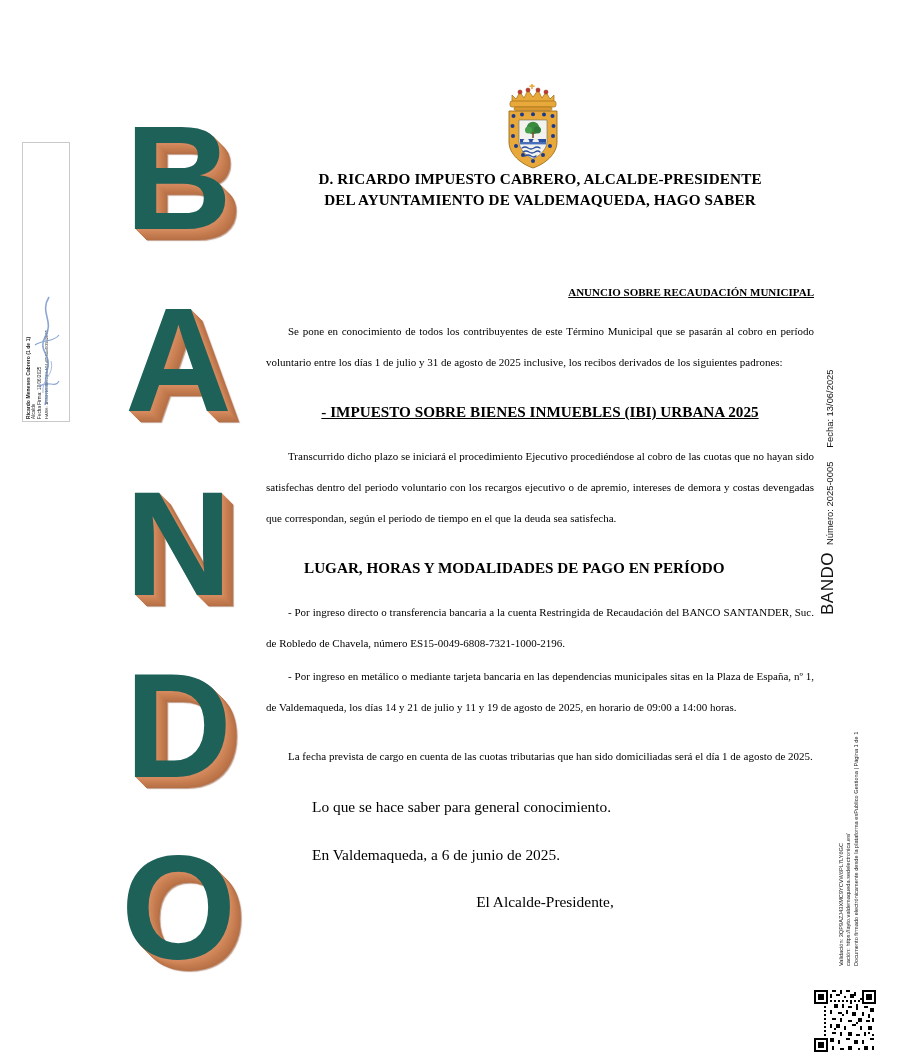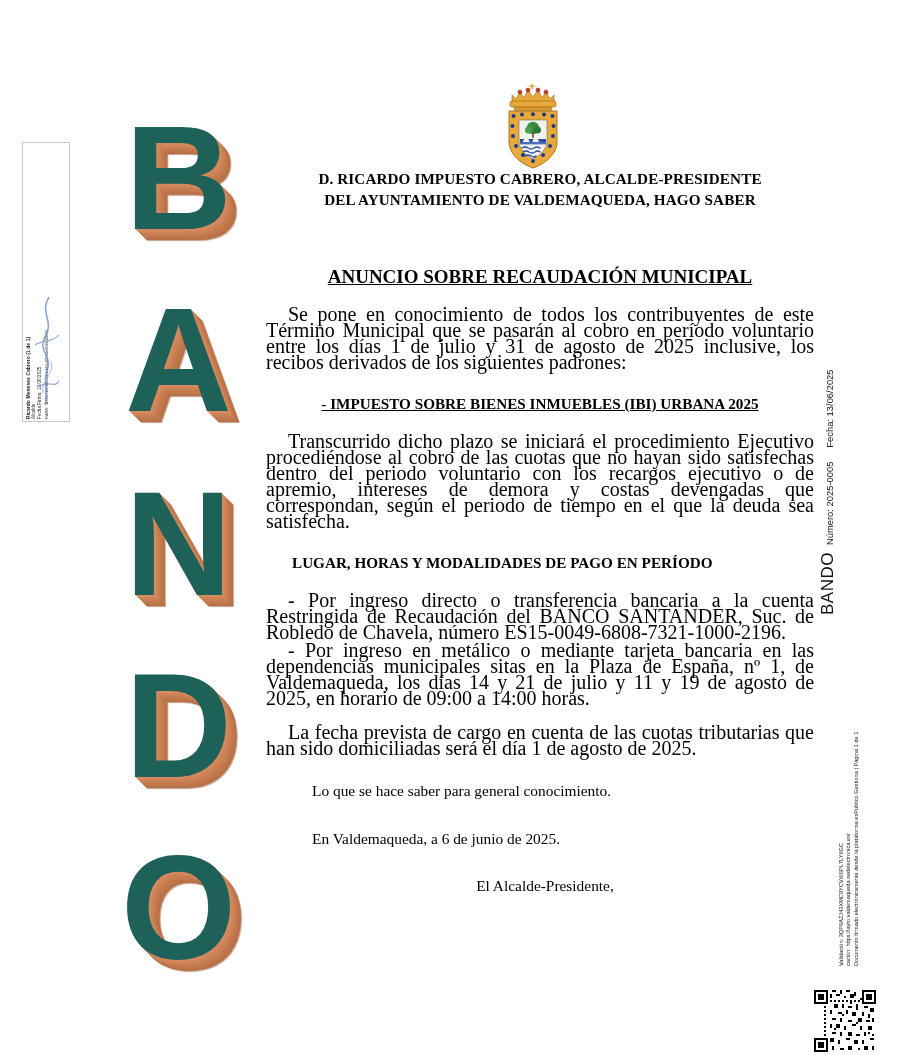--- a/index.html
+++ b/index.html
@@ -118,47 +118,47 @@
     width: 548px;
   }
   .title-block {
     text-align: center;
     font-weight: bold;
     font-size: 15.2px;
     line-height: 21px;
     letter-spacing: 0.1px;
   }
   .subtitle {
-    text-align: center;
+    text-align: right;
     font-weight: bold;
-    font-size: 19px;
+    font-size: 11px;
     text-decoration: underline;
-    margin-top: 56px;
+    margin-top: 76px;
   }
   p.body {
-    font-size: 20px;
-    line-height: 16px;
+    font-size: 11px;
+    line-height: 31px;
     text-align: justify;
     text-indent: 22px;
     margin: 18px 0 0 0;
   }
   p.body.tight { margin-top: 2px; }
   .padron-list {
     margin: 22px 0 0 0;
     text-align: center;
     font-weight: bold;
     font-size: 15.2px;
     line-height: 23px;
   }
   .padron-list div { text-decoration: underline; }
   .section-head {
     font-weight: bold;
     font-size: 15.2px;
     line-height: 23px;
-    margin: 22px 0 0 4px;
+    margin: 22px 0 0 16px;
     text-align: justify;
     text-indent: 22px;
   }
   .section-head span.sh2 { display: block; text-indent: 0; }
   .closing {
     font-size: 15.4px;
     line-height: 25.6px;
     margin: 22px 0 0 0;
     text-indent: 46px;
   }

